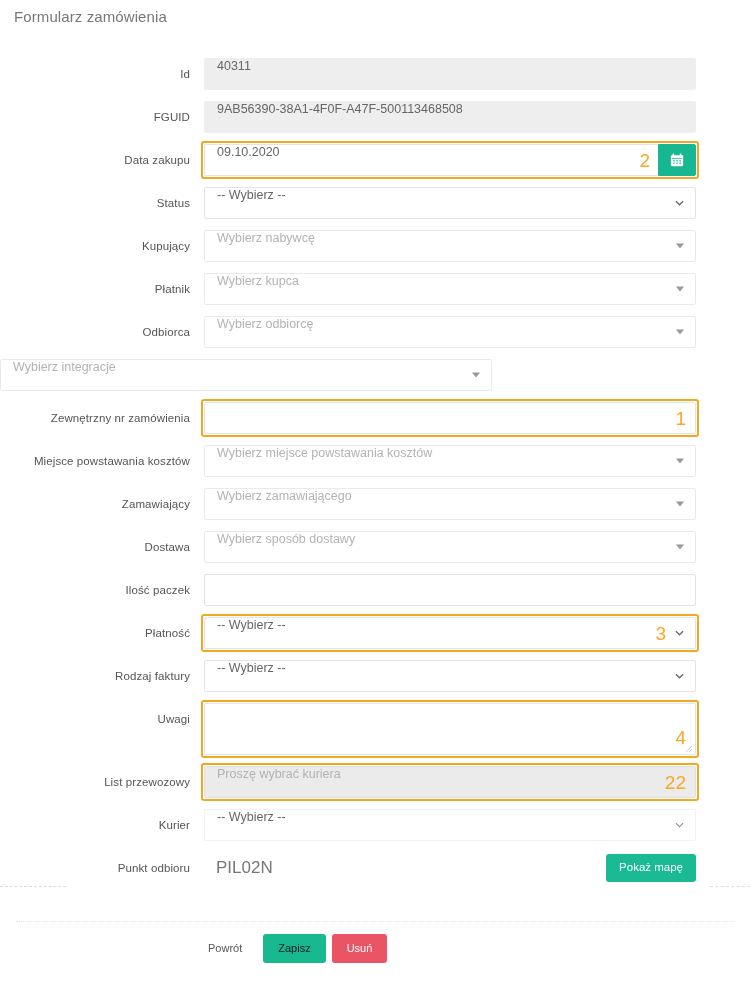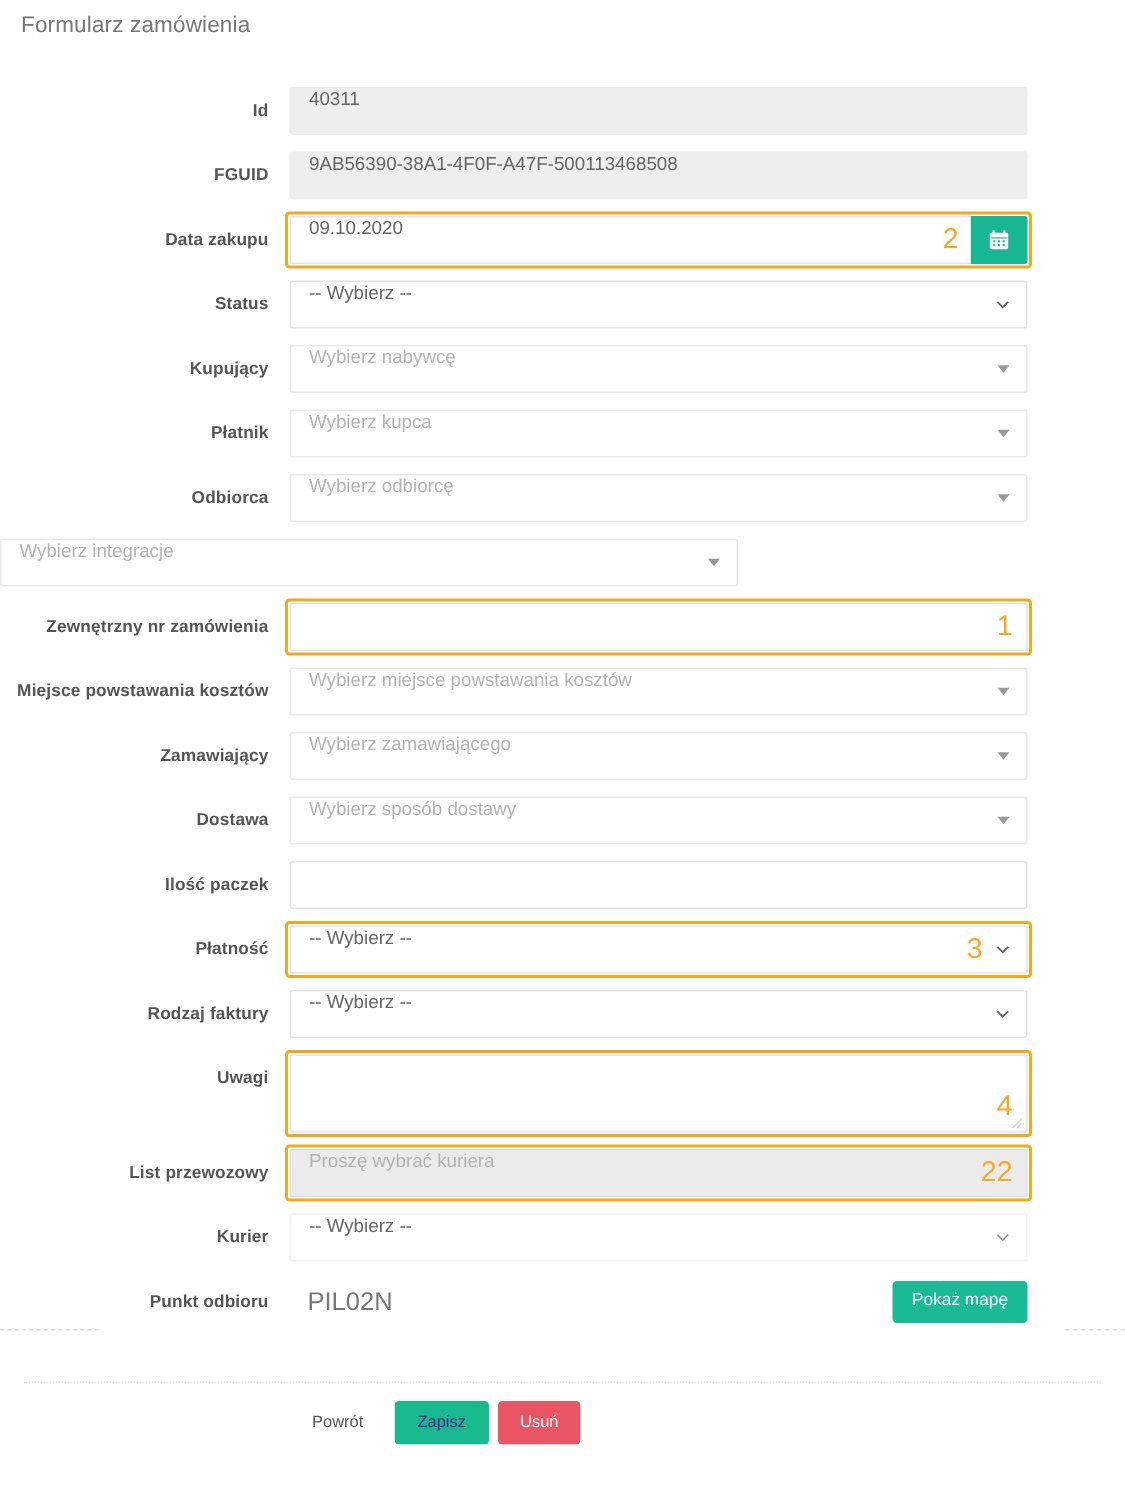--- a/index.html
+++ b/index.html
@@ -20,22 +20,22 @@
 
   .form { position: absolute; left: 0; top: 58px; width: 750px; }
 
   .row {
     display: flex; align-items: flex-start;
     width: 750px; margin-bottom: 11px;
   }
   .label {
     width: 193px; flex: 0 0 193px;
     text-align: right; padding-right: 14px; padding-top: 9px;
-    font-size: 11.5px; font-weight: bold; color: #555555;
-    line-height: 14px; letter-spacing: .1px;
+    font-size: 11.5px; font-weight: normal; color: #555555;
+    line-height: 14px; letter-spacing: .1px; margin-left: 11px;
   }
   .ctrl { position: relative; width: 492px; flex: 0 0 492px; }
 
   
   .fld {
     position: relative; width: 100%; height: 32px;
     display: flex; 
     padding: 0 12px;
     font-size: 12.5px; color: #555555;
     background: #ffffff;
@@ -125,21 +125,21 @@
   }
   .sep {
     position: absolute; left: 16px; top: 921px; width: 718px;
     border-top: 1px dotted #e2e2e2;
   }
 
   
   .footer { position: absolute; left: 193px; top: 934px; display: flex; gap: 6px; }
   .btn { font-size: 11px; border-radius: 3px; padding: 8px 14px; line-height: 1; cursor: pointer; border: 1px solid transparent; }
   .btn-back  { background: #ffffff; color: #555555; border-color: #ffffff; }
-  .btn-save  { background: #19b98f; color: #4c1d95; }
+  .btn-save  { background: #19b98f; color: #0f172a; }
   .btn-del   { background: #ea5565; color: #ffffff; }
 </style>
 </head>
 <body>
 
 <div class="page">
 
   <div class="page-title">Formularz zamówienia</div>
 
   <div class="form">

